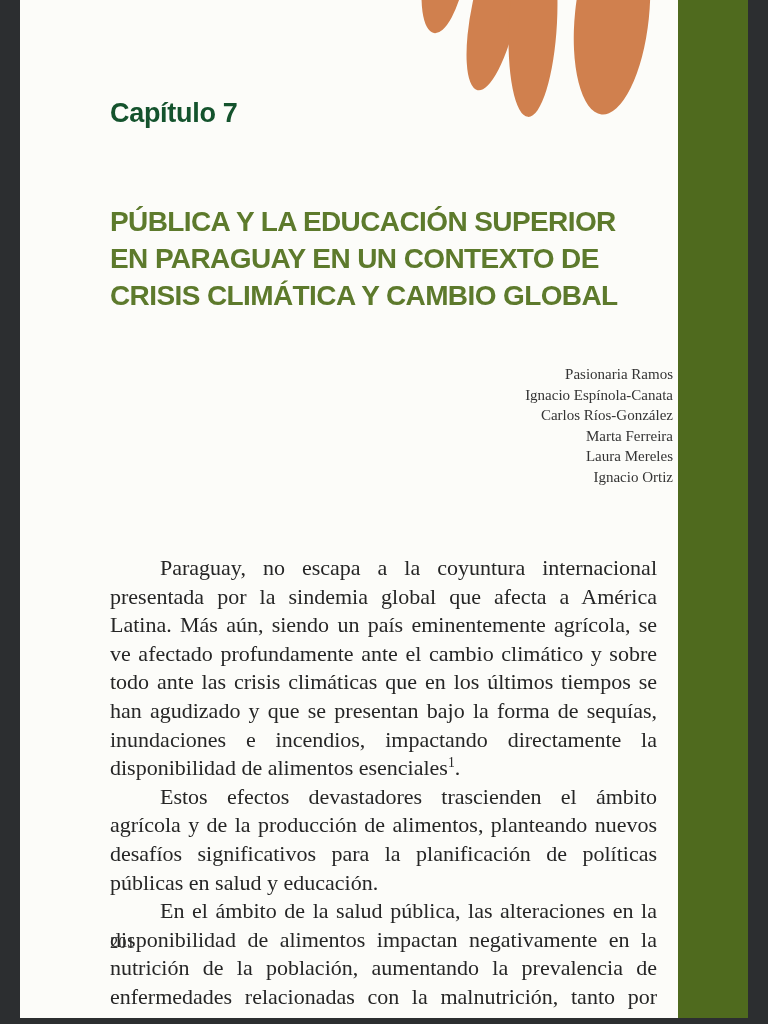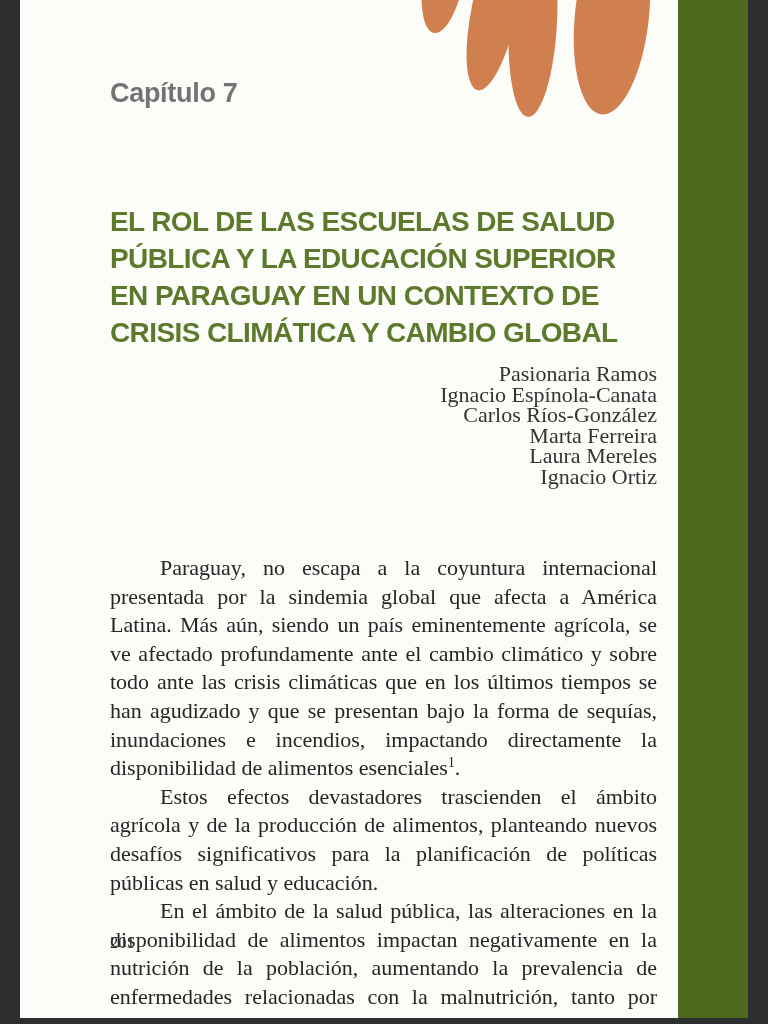--- a/index.html
+++ b/index.html
@@ -37,47 +37,47 @@
   .petals-svg {
     position: absolute;
     top: 0;
     left: 380px;
     width: 280px;
     height: 140px;
   }
   .chapter-label {
     position: absolute;
     left: 90px;
-    top: 78px;
+    top: 98px;
     font-family: "Liberation Sans", "DejaVu Sans", sans-serif;
     font-weight: bold;
     font-size: 27px;
     letter-spacing: -0.3px;
-    color: #737373;
+    color: #14532d;
   }
   .chapter-title {
     position: absolute;
     left: 90px;
     top: 203px;
     margin: 0;
     font-family: "Liberation Sans", "DejaVu Sans", sans-serif;
     font-weight: bold;
     font-size: 28px;
     line-height: 37px;
     letter-spacing: -0.6px;
     color: #5d7a2c;
     white-space: nowrap;
   }
   .author-list {
     position: absolute;
-    left: 90px;
+    left: 106px;
     top: 364px;
     width: 547px;
     text-align: right;
-    font-size: 22px;
+    font-size: 15px;
     line-height: 20.5px;
     color: #343434;
   }
   .body-text {
     position: absolute;
     left: 90px;
     top: 554px;
     width: 547px;
     font-size: 22px;
     line-height: 28.6px;
@@ -116,21 +116,20 @@
         <ellipse cx="133" cy="22" rx="24" ry="95" transform="rotate(3 133 22)"></ellipse>
         <ellipse cx="212" cy="15" rx="37" ry="100" transform="rotate(6 212 15)"></ellipse>
       </g>
     </svg>
 
     <div class="edge-band"></div>
 
     <div class="chapter-label">Capítulo 7</div>
 
     <h1 class="chapter-title">
-      <div>EL ROL DE LAS ESCUELAS DE SALUD</div>
       <div>PÚBLICA Y LA EDUCACIÓN SUPERIOR</div>
       <div>EN PARAGUAY EN UN CONTEXTO DE</div>
       <div>CRISIS CLIMÁTICA Y CAMBIO GLOBAL</div>
     </h1>
 
     <div class="author-list">
       <div>Pasionaria Ramos</div>
       <div>Ignacio Espínola-Canata</div>
       <div>Carlos Ríos-González</div>
       <div>Marta Ferreira</div>

